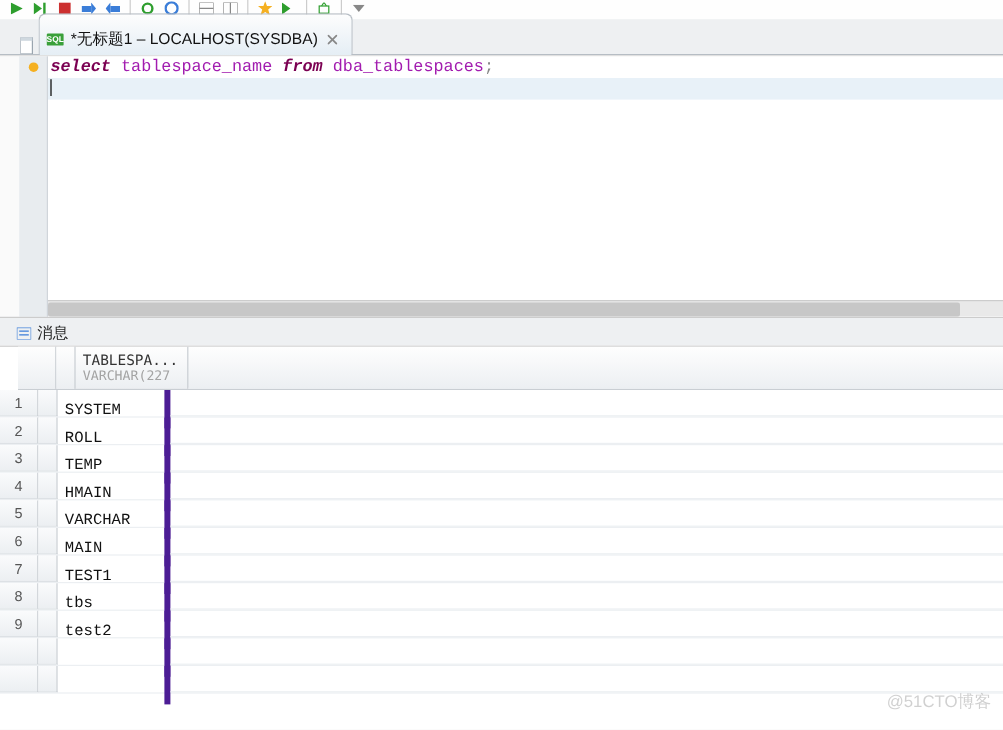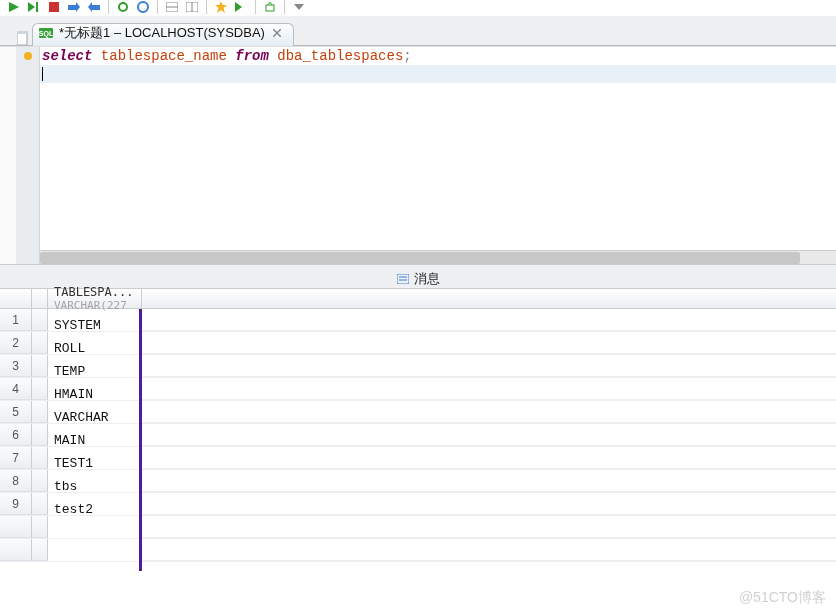--- a/index.html
+++ b/index.html
@@ -9,66 +9,66 @@
   
   .toolbar { display: flex; align-items: center; gap: 4px; padding: 0 6px 2px 6px; height: 16px; background: #fefefe; }
   .tb-icon { width: 16px; height: 12px; display: flex; align-items: center; justify-content: center; }
   .tb-sep { width: 1px; height: 14px; background: #ccc; margin: 0 2px; }
 
   
   .tab-strip { display: flex; align-items: flex-end; padding-left: 16px; height: 30px; background: #eef0f2; border-bottom: 1px solid #b6bdc4; }
   .gutter-icon { width: 14px; height: 14px; margin-right: 2px; display: inline-flex; align-items: center; justify-content: center; }
   .doc-tab {
     display: flex; align-items: center; gap: 6px;
-    padding: 0 10px 4px 6px;
+    padding: 12px 10px 4px 6px;
     border: 1px solid #b6bdc4; border-bottom: none;
     background: linear-gradient(#fdfdfd, #e5eef5);
     border-radius: 6px 6px 0 0;
     font-size: 13px; color: #111;
     position: relative; top: 1px;
   }
   .doc-tab .close { width: 12px; height: 12px; display: flex; align-items: center; justify-content: center; color: #888; }
   .sql-icon { width: 14px; height: 10px; background: #3aa03a; color: #fff; font-size: 7px; font-weight: bold; display: flex; align-items: center; justify-content: center; border-radius: 1px; }
 
   
   .editor-pane { display: flex; height: 218px; border-top: 1px solid #ddd; }
   .editor-leftpad { width: 16px; background: #fafafa; }
   .editor-gutter { width: 24px; background: #e8ecef; border-right: 1px solid #d0d5da; padding-top: 4px; display: flex; flex-direction: column; align-items: center; }
   .editor-body { flex: 1; background: #fff; overflow: hidden; position: relative; }
   .code-line { font-family: Consolas, "Courier New", monospace; font-size: 14px; line-height: 18px; padding: 0 2px; white-space: pre; }
   .code-line.current { background: #e8f1f8; }
   .kw { color: #7b0052; font-weight: bold; font-style: italic; }
-  .plain { color: #c2410c; }
+  .plain { color: #a21caf; }
   .punct { color: #888; }
   .cursor { display: inline-block; width: 1px; height: 14px; background: #000; vertical-align: middle; }
   .hscroll { position: absolute; left: 0; right: 0; bottom: 0; height: 14px; background: #e9e9e9; border-top: 1px solid #ccc; }
   .hscroll .thumb { position: absolute; left: 0; top: 1px; width: 760px; height: 12px; background: #c7c7c7; border-radius: 2px; }
 
   
-  .res-tab-strip { display: flex; align-items: center; gap: 0; padding: 2px 4px 0 4px; height: 24px; border-top: 1px solid #ccc; background: #eef0f2; flex-direction: column; }
+  .res-tab-strip { display: flex; align-items: center; gap: 0; padding: 2px 4px 0 4px; height: 24px; border-top: 1px solid #ccc; background: #eef0f2; }
   .res-tab { display: flex; align-items: center; gap: 4px; padding: 2px 8px; font-size: 13px; color: #222; border: 1px solid transparent; }
   .res-tab.active { border: 1px solid #bcc5cd; border-bottom: none; background: #fdfdfd; border-radius: 4px 4px 0 0; position: relative; top: 1px; }
   .res-tab .close { width: 12px; height: 12px; display: flex; align-items: center; justify-content: center; color: #888; }
   .res-icon { width: 14px; height: 14px; display: flex; align-items: center; justify-content: center; }
 
   
   .grid { flex: 1; display: flex; flex-direction: column; background: #fff; border-top: 1px solid #ccc; }
   .grid-row { display: flex; height: 23px; }
-  .grid-head { display: flex; height: 20px; background: linear-gradient(#fefefe,#eceff2); border-bottom: 1px solid #c9ced3; }
+  .grid-head { display: flex; height: 36px; background: linear-gradient(#fefefe,#eceff2); border-bottom: 1px solid #c9ced3; margin-left: 15px; }
   .rownum-col { width: 32px; border-right: 1px solid #c9ced3; display: flex; align-items: center; justify-content: center; font-size: 12px; color: #555; background: linear-gradient(#fefefe,#eceff2); }
   .leading-col { width: 16px; border-right: 1px solid #c9ced3; background: linear-gradient(#fefefe,#eceff2); }
   .head-cell { width: 94px; border-right: 1px solid #c9ced3; display: flex; flex-direction: column; justify-content: center; padding: 2px 6px; font-family: Consolas, monospace; font-size: 12px; color: #333; }
   .head-cell .type { color: #a3a3a3; font-size: 11px; }
-  .data-cell { width: 94px; border-right: 3px solid #4c1d95; display: flex; align-items: center; padding: 16px 6px; font-family: Consolas, "Courier New", monospace; font-size: 13px; color: #111; }
+  .data-cell { width: 94px; border-right: 5px solid #4c1d95; display: flex; align-items: center; padding: 16px 6px; font-family: Consolas, "Courier New", monospace; font-size: 13px; color: #111; }
   .rest { flex: 1; border-bottom: 1px solid #eceff2; }
   .grid-row.data { border-bottom: 1px solid #eceff2; }
   .grid-row.data .rownum-col { background: linear-gradient(#fafbfc,#eceff2); border-bottom: 1px solid #dde1e5; }
   .grid-row.data .leading-col { background: linear-gradient(#fafbfc,#eceff2); border-bottom: 1px solid #dde1e5; }
 
-  .watermark { position: absolute; right: 10px; bottom: 1px; font-size: 14px; color: rgba(120,120,120,0.35); pointer-events: none; margin-left: 43px; }
+  .watermark { position: absolute; right: 10px; bottom: 14px; font-size: 14px; color: rgba(120,120,120,0.35); pointer-events: none; margin-left: 43px; }
 </style>
 </head>
 <body>
 
 <div class="root">
 
   <div class="toolbar">
     <span class="tb-icon">
         <svg width="10" height="10">
           <polygon points="0,0 10,5 0,10" fill="#2e9e2e"></polygon>

